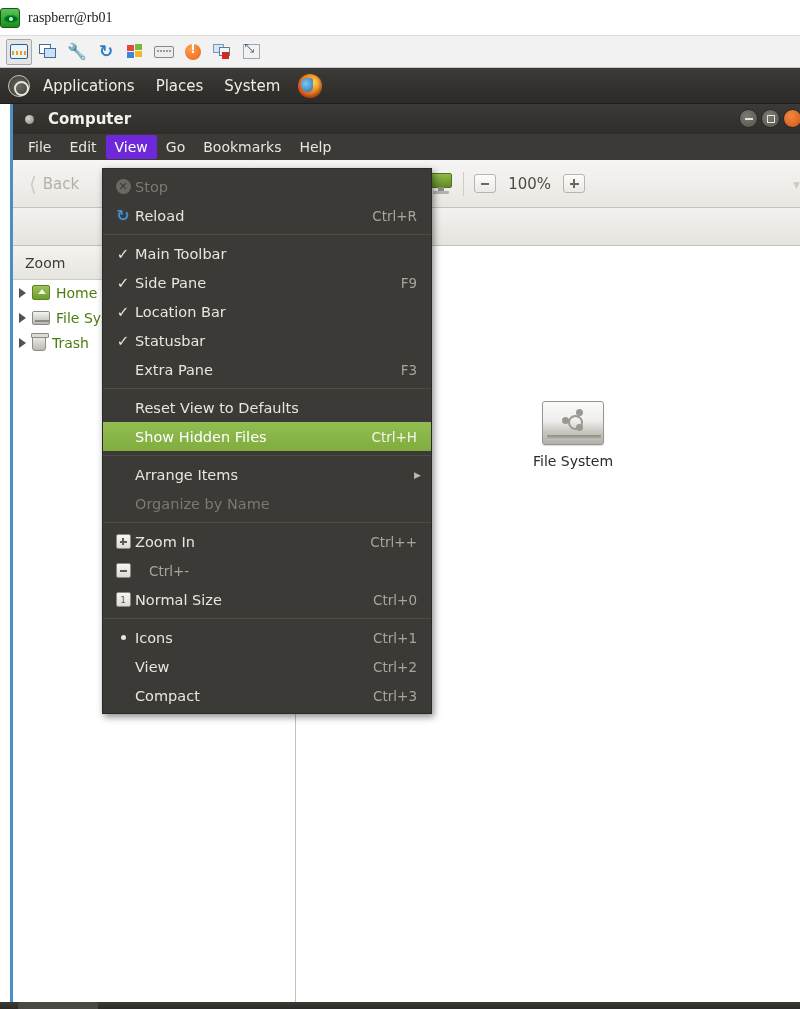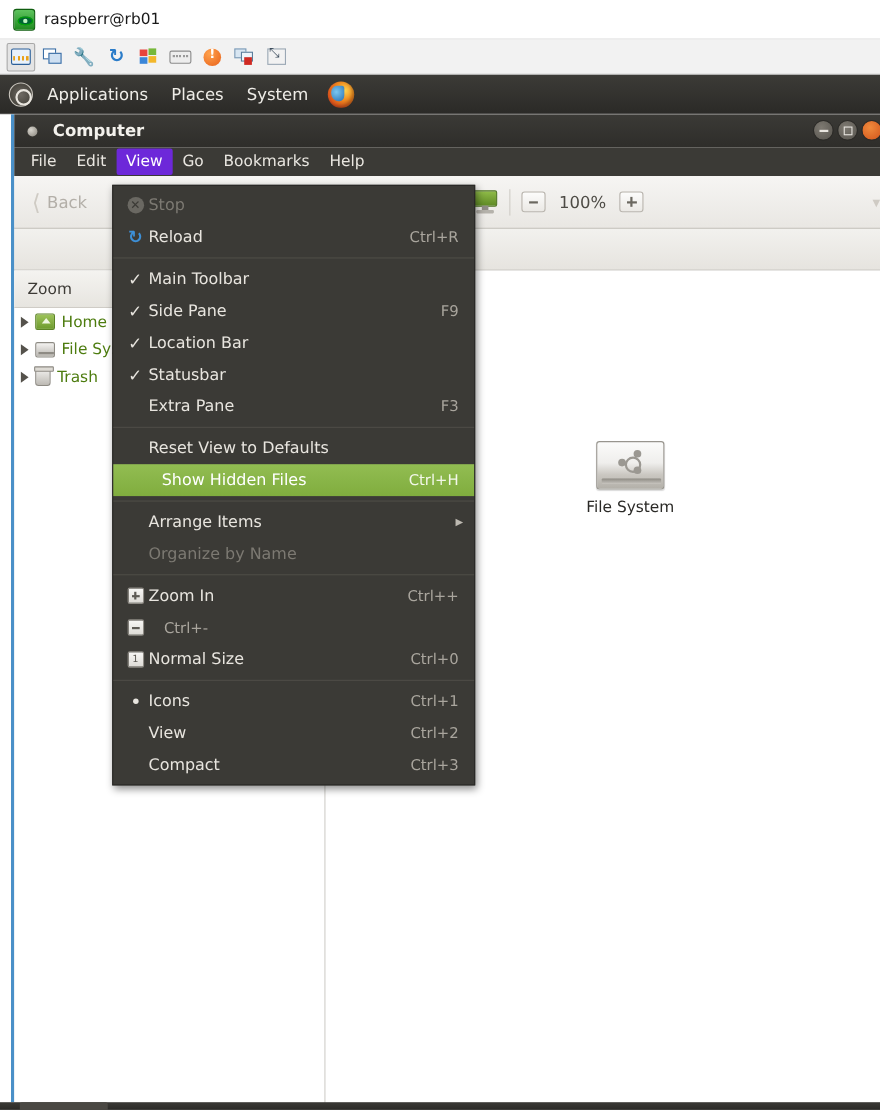--- a/index.html
+++ b/index.html
@@ -7,21 +7,21 @@
     width: 800px; height: 1009px;
     font-family: "DejaVu Sans", "Liberation Sans", sans-serif;
     overflow: hidden; background: #ffffff;
   }
   body { position: relative; }
 
   
   .vnc-titlebar {
     position: absolute; left: 0; top: 0; width: 800px; height: 36px;
     background: #ffffff; display: flex; align-items: center;
-    padding-left: 12px; border-bottom: 1px solid #dcdcdc;
+    padding-left: 0; border-bottom: 1px solid #dcdcdc; font-family: Liberation Serif, serif;
   }
   .vnc-icon {
     width: 20px; height: 20px; border-radius: 3px; flex: 0 0 auto;
     background: linear-gradient(#5ec45e, #1f8b1f);
     border: 1px solid #0f5d0f; position: relative; margin-right: 8px;
   }
   .vnc-icon::after {
     content:""; position:absolute; left:3px; top:6px; width:14px; height:8px;
     border-radius:50%; background:#063; box-shadow: inset 0 0 0 1px #0a0;
   }
@@ -209,21 +209,21 @@
 
   
   .menu {
     position: absolute; left: 102px; top: 168px; width: 330px;
     background: #3b3a36; border: 1px solid #2a2926;
     box-shadow: 2px 3px 7px rgba(0,0,0,.45); padding: 3px 0; z-index: 50;
   }
   .mrow { display:flex; align-items:center; height:29px; padding: 0 14px 0 8px;
     color:#e8e5df; font-size:14.5px; position:relative; }
   .mrow.disabled { color:#7c7972; }
-  .mrow.hl { background: linear-gradient(#92bd52,#80ad3e); color:#ffffff;gap:12px; }
+  .mrow.hl { background: linear-gradient(#92bd52,#80ad3e); color:#ffffff; }
   .mrow .gutter { width: 24px; flex:0 0 auto; display:flex;align-items:center;justify-content:center; }
   .mrow .lbl { flex:1; }
   .mrow .accel { color:#a9a59d; font-size:13.5px; margin-left: 14px; }
   .mrow.hl .accel { color:#f2f7e8; }
   .msep { height:1px; background:#4e4c46; margin:4px 0; }
   .check { color:#e8e5df; font-size:15px; }
   .radio-dot { width:5px;height:5px;border-radius:50%;background:#e8e5df; }
   .submenu-arrow { position:absolute; right:10px; font-size:9px; color:#bdb9b1; }
   .ic-stop{width:15px;height:15px;border-radius:50%;background:#6a6862;color:#3b3a36;
     font-size:11px;display:flex;align-items:center;justify-content:center;}

